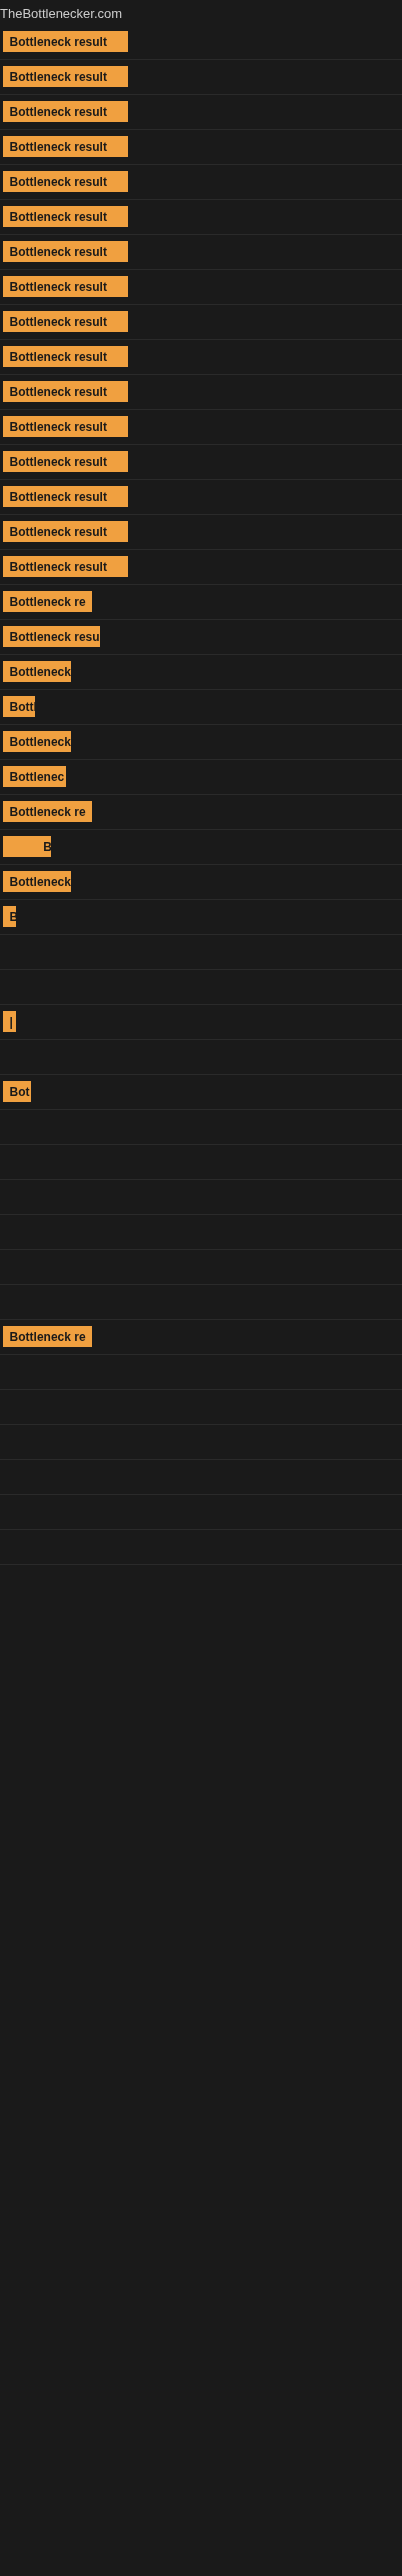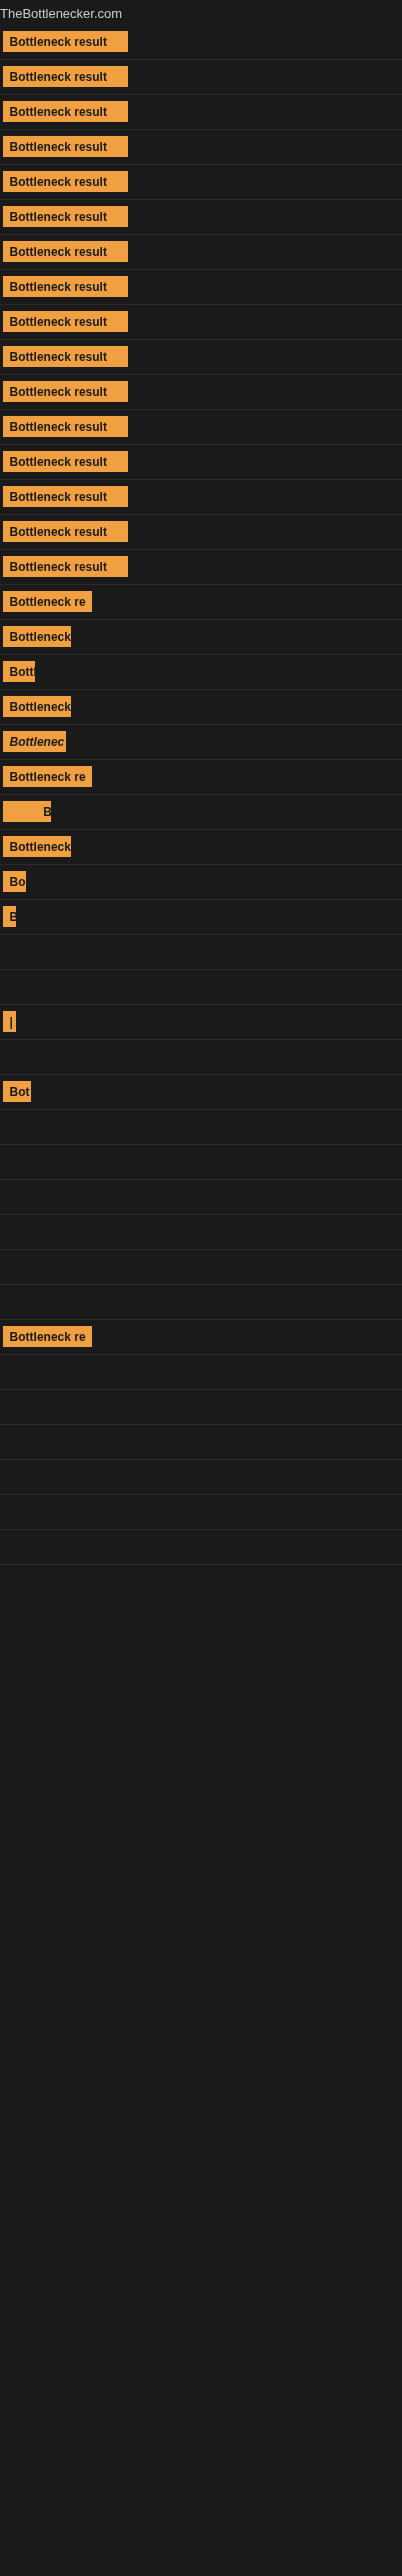--- a/index.html
+++ b/index.html
@@ -95,42 +95,42 @@
     <div class="row">
       <span class="bottleneck-badge" style="max-width: 125px; width: 125px;">Bottleneck result</span>
     </div>
     <div class="row">
       <span class="bottleneck-badge" style="max-width: 125px; width: 125px;">Bottleneck result</span>
     </div>
     <div class="row">
       <span class="bottleneck-badge" style="max-width: 89px; width: 89px;">Bottleneck re</span>
     </div>
     <div class="row">
+      <span class="bottleneck-badge" style="max-width: 97px; width: 97px;">Bottleneck resu</span>
+    </div>
+    <div class="row">
       <span class="bottleneck-badge" style="max-width: 68px; width: 68px;">Bottleneck</span>
     </div>
     <div class="row">
       <span class="bottleneck-badge" style="max-width: 56px; width: 32px;">Bottlene</span>
     </div>
     <div class="row">
       <span class="bottleneck-badge" style="max-width: 68px; width: 68px;">Bottleneck</span>
     </div>
     <div class="row">
-      <span class="bottleneck-badge" style="max-width: 63px; width: 70px; font-style: italic;">Bottlenec</span>
+      <span class="bottleneck-badge" style="max-width: 63px; width: 70px;">Bottlenec</span>
     </div>
     <div class="row">
       <span class="bottleneck-badge" style="max-width: 89px; width: 89px;">Bottleneck re</span>
     </div>
     <div class="row">
       <span class="bottleneck-badge" style="max-width: 48px; width: 48px; padding-left: 40px;">Bottler</span>
     </div>
     <div class="row">
       <span class="bottleneck-badge" style="max-width: 68px; width: 68px;">Bottleneck</span>
-    </div>
-    <div class="row">
-      <span class="bottleneck-badge" style="max-width: 22.5px; width: 22.5px;">Bo</span>
     </div>
     <div class="row">
       <span class="bottleneck-badge" style="max-width: 13px; width: 13px;">B</span>
     </div>
     <div class="row"></div>
     <div class="row"></div>
     <div class="row">
       <span class="bottleneck-badge" style="max-width: 6.4px; width: 6.4px;">|</span>
     </div>
     <div class="row"></div>

